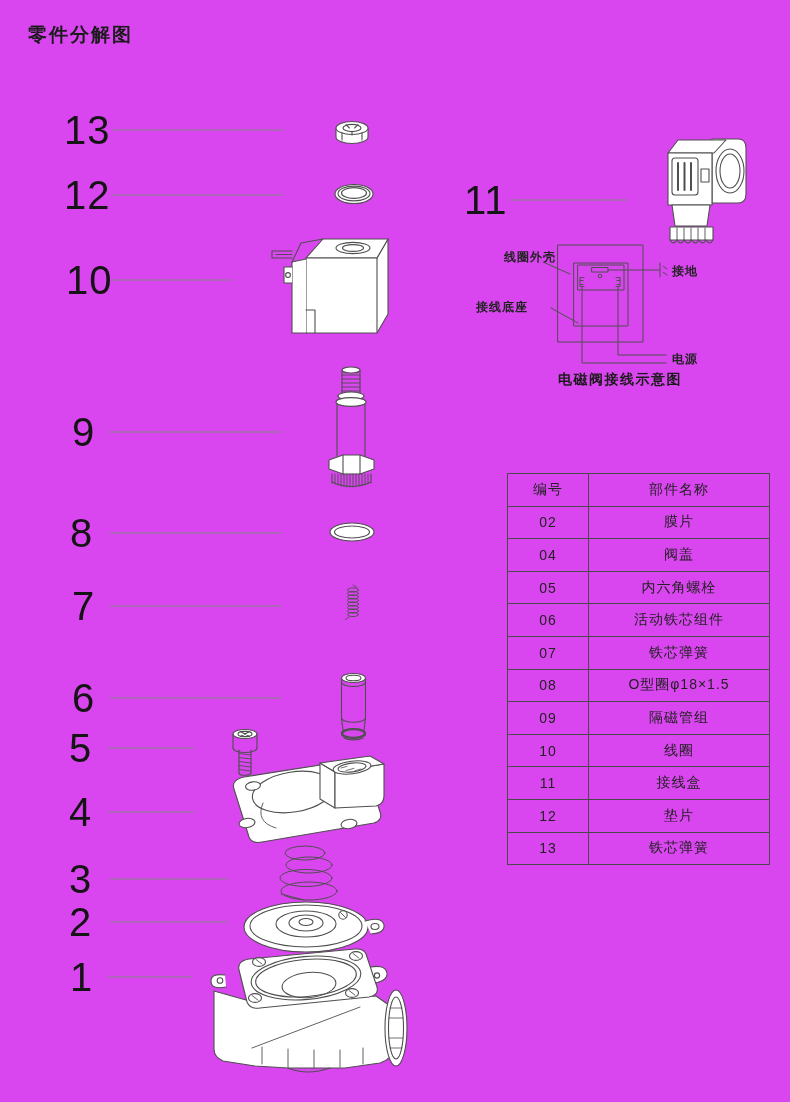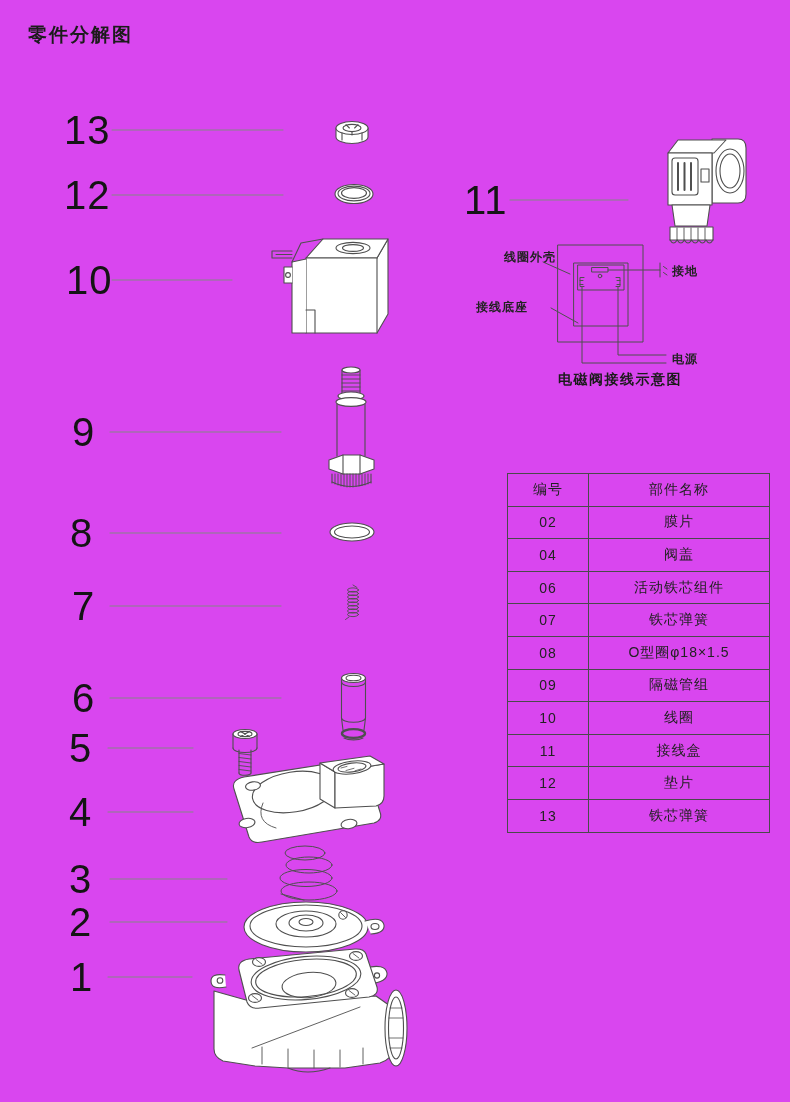--- a/index.html
+++ b/index.html
@@ -257,20 +257,24 @@
     <tbody>
       <tr>
           <td>02</td>
           <td>膜片</td>
         </tr>
       <tr>
           <td>04</td>
           <td>阀盖</td>
         </tr>
       <tr>
+          <td>05</td>
+          <td>内六角螺栓</td>
+        </tr>
+      <tr>
           <td>06</td>
           <td>活动铁芯组件</td>
         </tr>
       <tr>
           <td>07</td>
           <td>铁芯弹簧</td>
         </tr>
       <tr>
           <td>08</td>
           <td>O型圈φ18×1.5</td>

